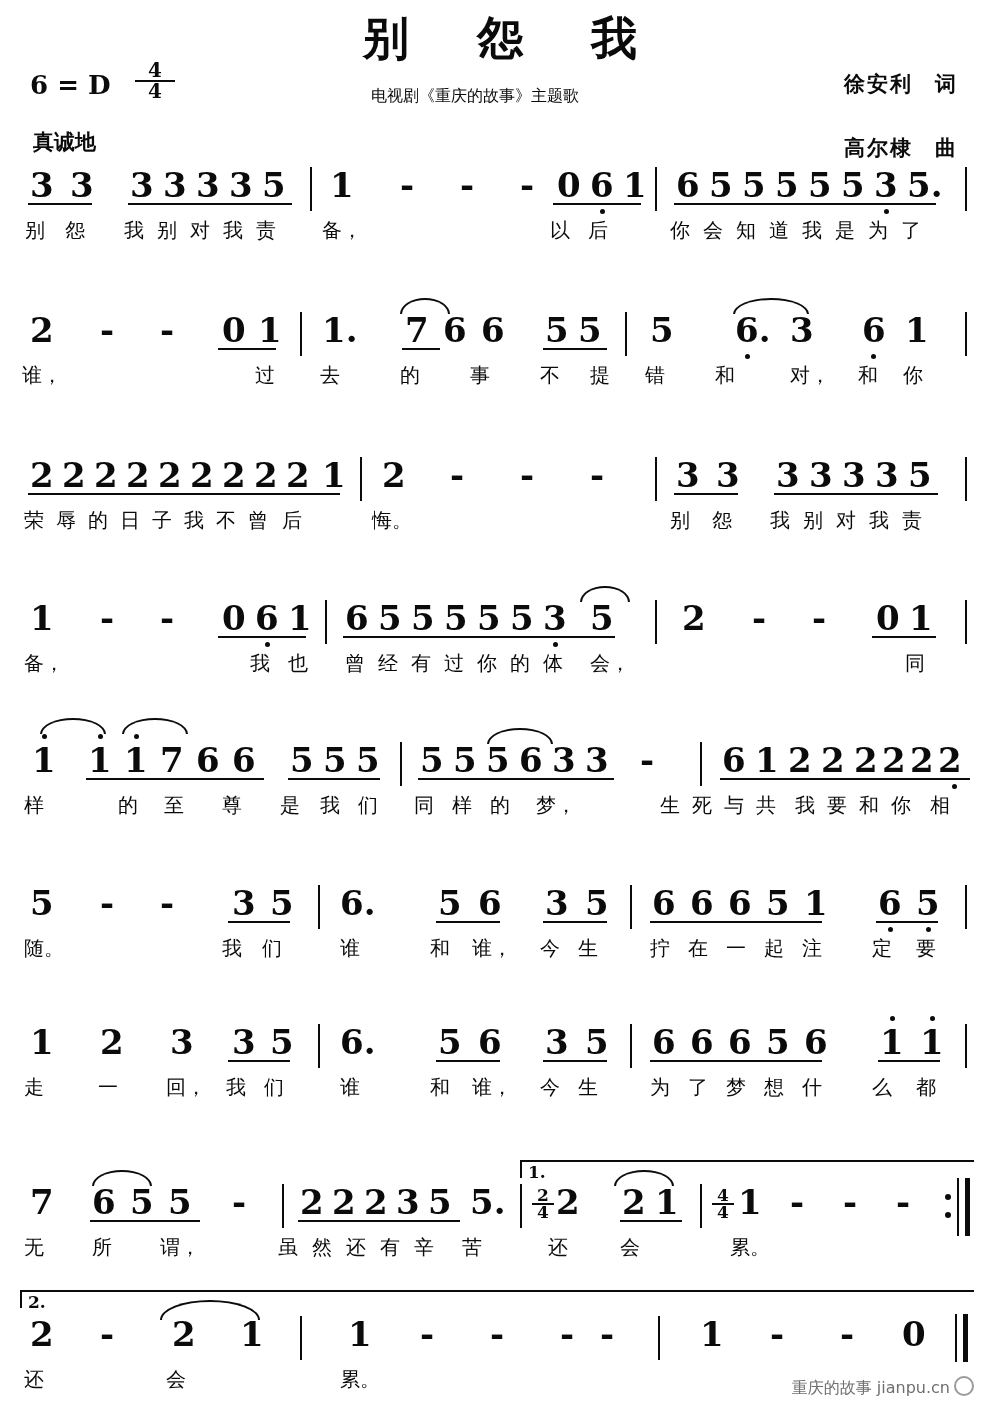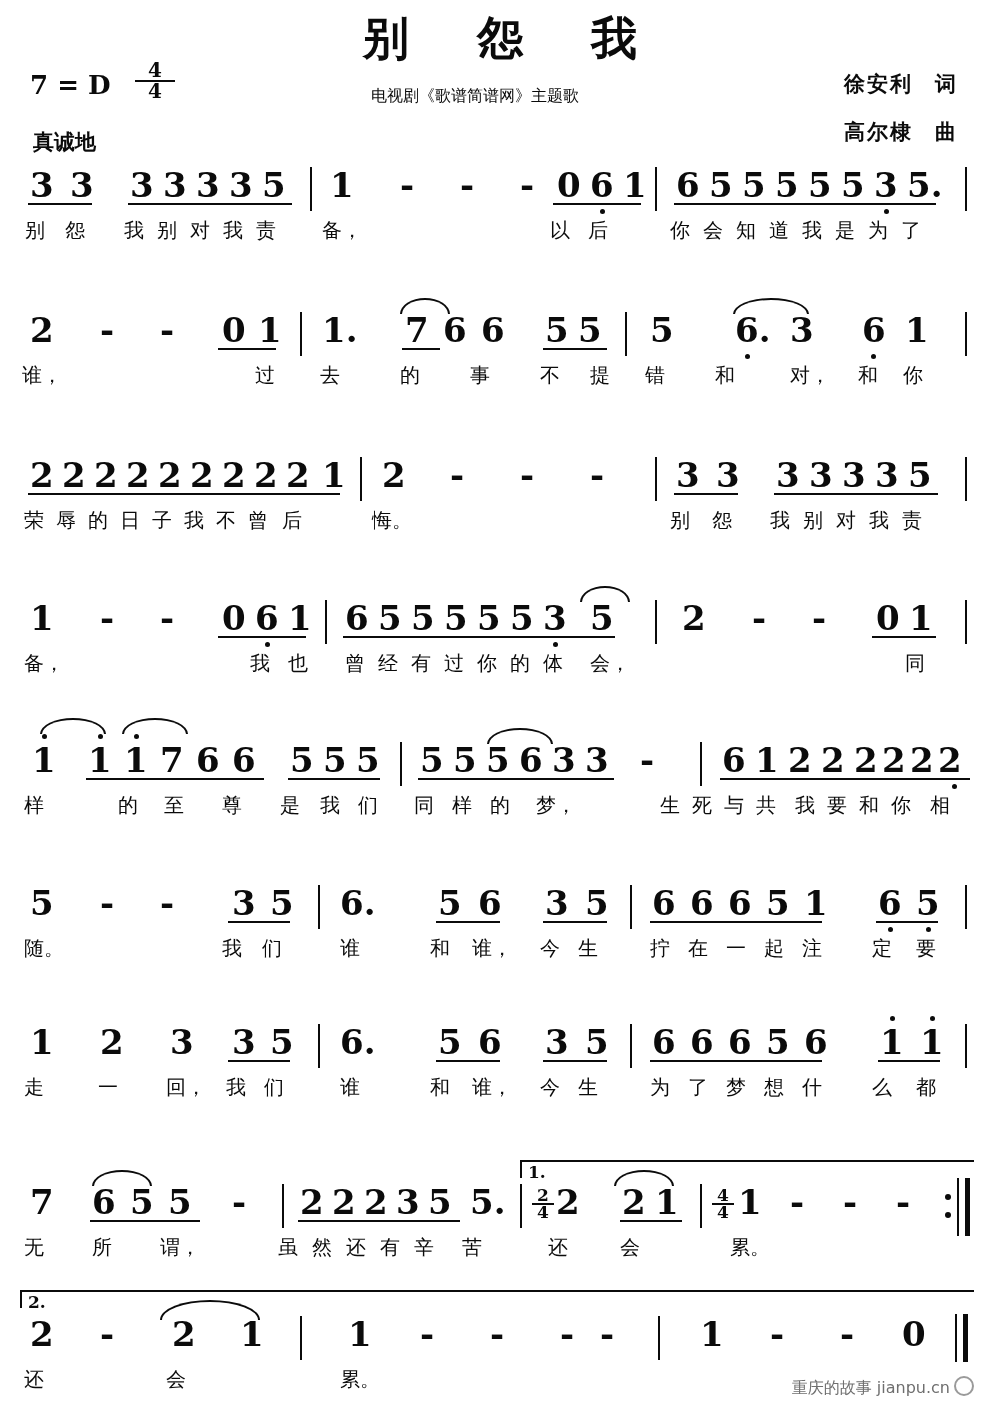--- a/index.html
+++ b/index.html
@@ -35,21 +35,21 @@
     position:absolute;left:310px;top:86px;width:330px;text-align:center;
     font-size:16px;font-family:"DejaVu Serif","Liberation Serif",serif;
   }
   .credit{
     position:absolute;right:40px;font-size:21px;font-weight:bold;
     font-family:"DejaVu Serif","Liberation Serif",serif;
   }
   .credit .who{letter-spacing:2px;}
   .credit .role{margin-left:22px;}
   .credit1{top:70px;}
-  .credit2{top:118px;}
+  .credit2{top:134px;}
 
   
   .system{position:absolute;left:0;width:1000px;}
   .notes{
     position:relative;height:52px;
     font-family:"DejaVu Serif","Liberation Serif",serif;
     font-size:34px;font-weight:bold;
   }
   .lyrics{
     position:relative;height:38px;
@@ -82,27 +82,27 @@
   }
   .wm-mark{display:inline-block;width:16px;height:16px;border:2px solid #9a9a9a;border-radius:50%;vertical-align:-3px;margin-left:4px;}
 </style>
 </head>
 <body>
 
 <div class="sheet">
 
   <div class="title">别 怨 我</div>
 
-  <div class="key-sig">7 = D</div>
+  <div class="key-sig">6 = D</div>
   <div class="meter">
     <span class="num">4</span>
     <span class="den">4</span>
   </div>
   <div class="mood">真诚地</div>
-  <div class="subtitle">电视剧《歌谱简谱网》主题歌</div>
+  <div class="subtitle">电视剧《重庆的故事》主题歌</div>
 
   <div class="credit credit1">
     <span class="who">徐安利</span><span class="role">词</span>
   </div>
   <div class="credit credit2">
     <span class="who">高尔棣</span><span class="role">曲</span>
   </div>
 
   <div class="system" style="top:165px;">
     <div class="notes">

